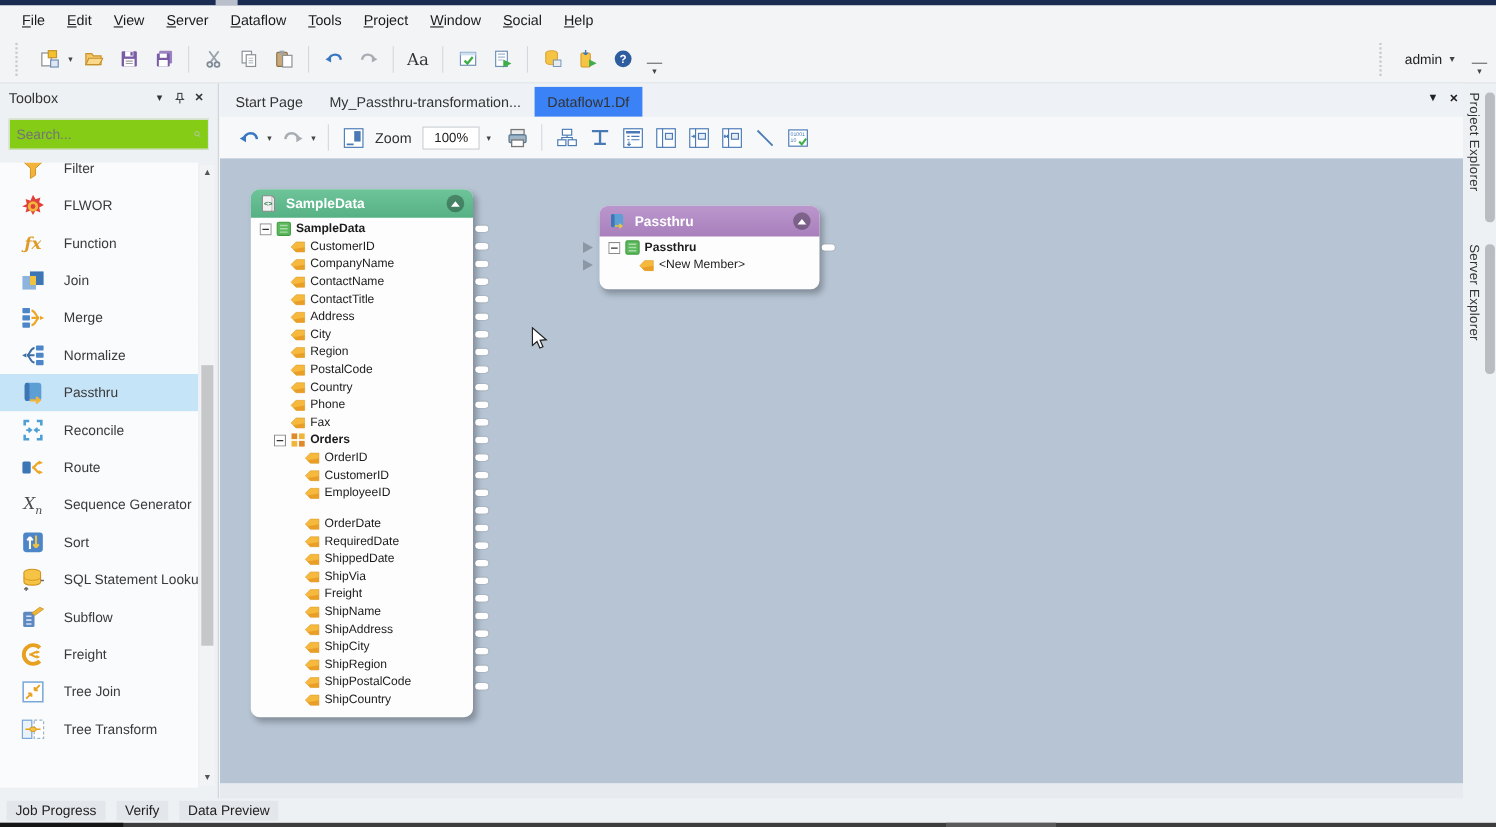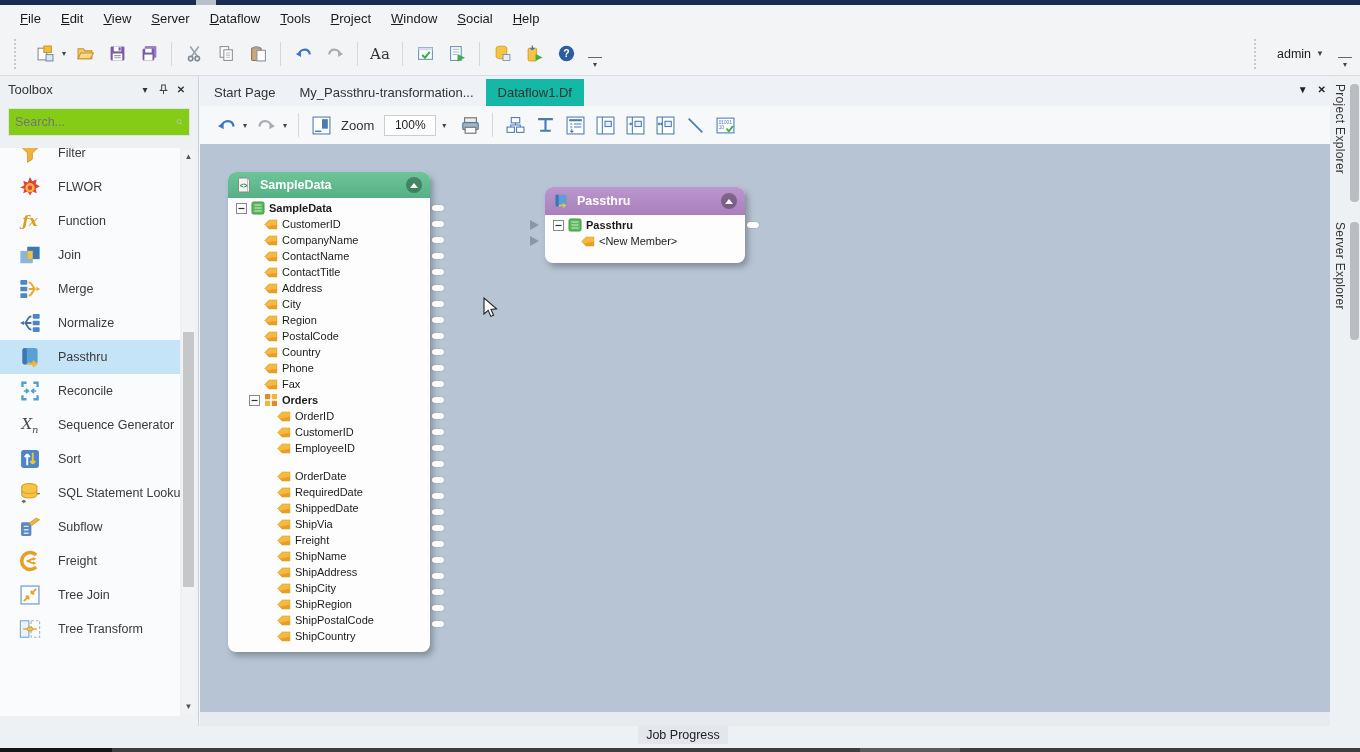--- a/index.html
+++ b/index.html
@@ -50,21 +50,21 @@
   .tb-scroll { position:absolute; right:3px; top:74px; width:13px; bottom:12px; background:#f2f3f5; }
   .tb-scroll .arr { position:absolute; left:0; width:13px; height:14px; color:#555; font-size:8px; text-align:center; line-height:14px; }
   .tb-scroll .arr.up { top:0; }
   .tb-scroll .arr.dn { bottom:0; }
   .tb-thumb { position:absolute; left:1px; width:11px; top:182px; height:255px; background:#c5c7c9; }
 
   
   .document-area { position:absolute; left:200px; top:76px; right:30px; height:650px; display:flex; flex-direction:column; background:#eef2f6; }
   .tabstrip { height:30px; display:flex; align-items:flex-end; padding-left:2px; background:#eef2f6; position:relative; }
   .doc-tab { padding:6px 12px; font-size:13px; color:#333; }
-  .doc-tab.active { background:#14b8a6; }
+  .doc-tab.active { background:#3b82f6; }
   .doc-controls { position:absolute; right:4px; top:8px; display:flex; gap:10px; }
   .doc-controls span { font-size:10px; color:#222; }
   .canvas-toolbar { height:38px; background:#f6f8fa; display:flex; align-items:center; padding-left:12px; gap:2px; }
   .cbtn { width:28px; height:26px; display:flex; align-items:center; justify-content:center; }
   .cbtn svg { width:19px; height:19px; }
   .zoom-label { font-size:13px; color:#333; margin:0 8px 0 4px; }
   .zoom-combo { width:52px; height:21px; background:#fff; border:1px solid #c9ced3; font-size:12px; color:#222; display:flex; align-items:center; justify-content:center; }
   .zoom-caret { font-size:8px; color:#444; margin:0 8px 0 4px; }
 
   .canvas { flex:1; background:#b6c4d4; position:relative; overflow:hidden; }
@@ -90,21 +90,21 @@
   .in-arrow { position:absolute; left:-15px; width:0; height:0; border-top:5px solid transparent; border-bottom:5px solid transparent; border-left:9px solid #8b97a3; }
 
   .cursor { position:absolute; width:20px; height:22px; }
 
   
   .right-strip { position:absolute; right:0; top:76px; width:30px; height:650px; background:#eef1f4; }
   .rs-tab { position:absolute; left:3px; writing-mode:vertical-rl; font-size:12px; color:#333; letter-spacing:.3px; }
   .rs-bar { position:absolute; right:1px; width:9px; background:#b9bdc2; border-radius:4px; }
 
   
-  .statusbar { position:absolute; left:0; top:726px; width:1360px; height:22px; background:#eef1f4; display:flex; align-items:center; padding-left:6px; gap:10px;flex-direction:column; }
+  .statusbar { position:absolute; left:0; top:726px; width:1360px; height:22px; background:#eef1f4; display:flex; align-items:center; padding-left:6px; gap:10px; }
   .status-tab { font-size:12.5px; color:#222; background:#e3e6ea; padding:2px 8px; }
 
   .bottom-strip { position:absolute; left:0; bottom:0; width:1360px; height:4px; background:#3d3d3d; }
   .bottom-strip .seg1 { position:absolute; left:0; width:112px; height:4px; background:#161616; }
   .bottom-strip .seg2 { position:absolute; left:860px; width:100px; height:4px; background:#5a5a5a; }
 </style>
 </head>
 <body>
 
 <div class="app">
@@ -335,20 +335,30 @@
             <span class="tb-label">Passthru</span>
           </div>
           <div class="tb-item">
             <span class="tb-ic">
               <svg viewBox="0 0 16 16">
                 <path d="M5.5 2h-3v3M5.5 14h-3v-3M10.5 2h3v3M10.5 14h3v-3" fill="none" stroke="#4d9fd6" stroke-width="1.7"></path>
                 <path d="M3.5 8h3M5 6.5L6.8 8 5 9.5M12.5 8h-3M11 6.5L9.2 8 11 9.5" fill="none" stroke="#4d9fd6" stroke-width="1.2"></path>
               </svg>
             </span>
             <span class="tb-label">Reconcile</span>
+          </div>
+          <div class="tb-item">
+            <span class="tb-ic">
+              <svg viewBox="0 0 16 16">
+                <rect x="1" y="4" width="5.5" height="8" rx="1" fill="#3d76b5"></rect>
+                <path d="M7.5 8c2.5 0 2.5-3.2 4.5-3.2M7.5 8c2.5 0 2.5 3.2 4.5 3.2" fill="none" stroke="#eda726" stroke-width="1.5"></path>
+                <path d="M11.8 3.4l2.8 1.4-2.8 1.4zM11.8 9.8l2.8 1.4-2.8 1.4z" fill="#eda726"></path>
+              </svg>
+            </span>
+            <span class="tb-label">Route</span>
           </div>
           <div class="tb-item">
             <span class="tb-ic">
               <span class="txtic" style="font-family:'DejaVu Serif',serif;font-style:italic;color:#4a4a4a;">X<sub>n</sub></span>
             </span>
             <span class="tb-label">Sequence Generator</span>
           </div>
           <div class="tb-item">
             <span class="tb-ic">
               <svg viewBox="0 0 16 16">

